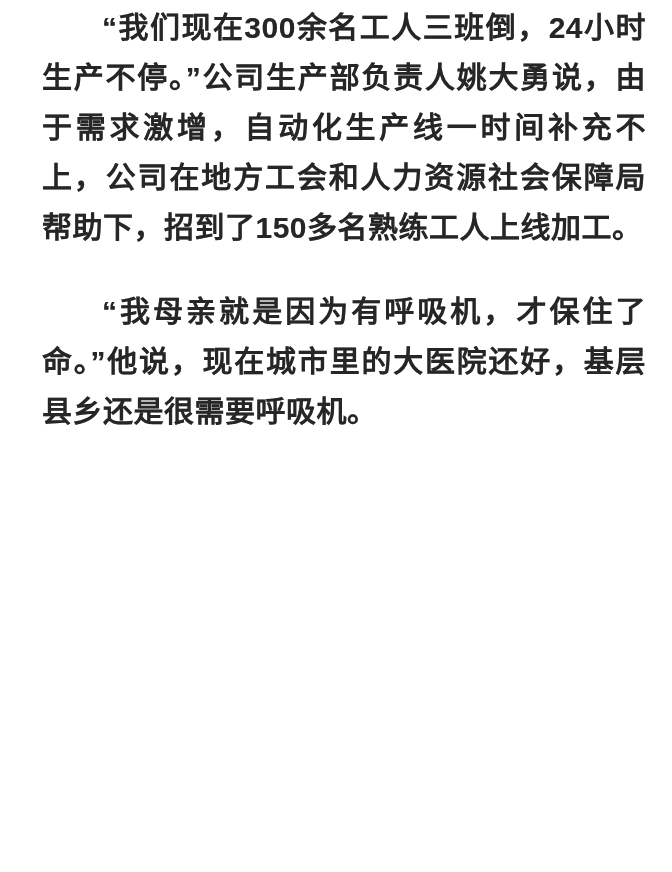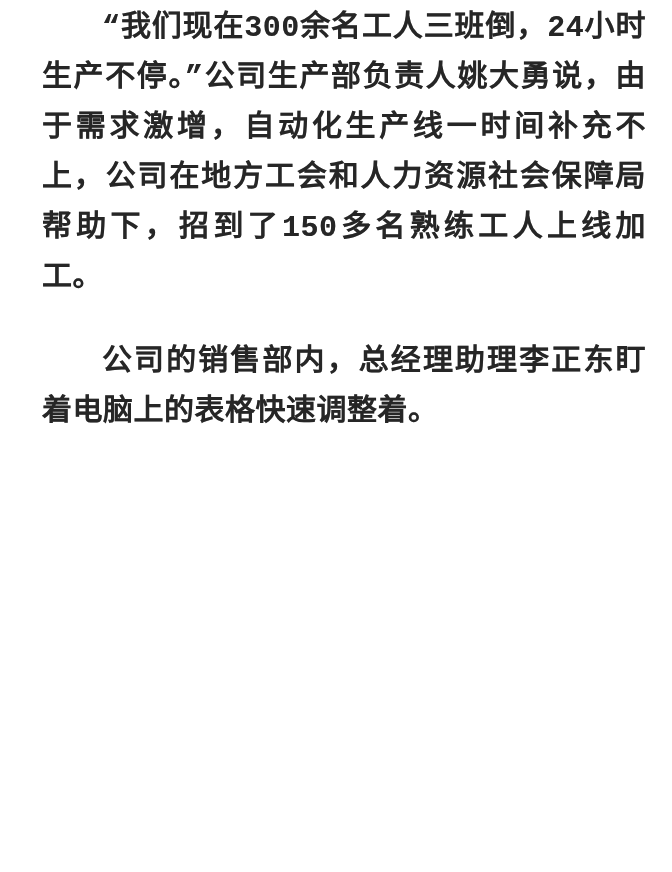--- a/index.html
+++ b/index.html
@@ -10,21 +10,21 @@
     width: 672px;
     height: 872px;
     background: #ffffff;
     overflow: hidden;
   }
   .article-body {
     box-sizing: border-box;
     width: 672px;
     height: 872px;
     padding: 3px 26px 0 42px;
-    font-family: Liberation Mono, monospace;
+    font-family: Liberation Sans, sans-serif;
     font-size: 30px;
     font-weight: 600;
     line-height: 50px;
     color: #262626;
     text-align: justify;
     letter-spacing: 0.5px;
   }
   .article-body p {
     margin: 0 0 34px 0;
     text-indent: 2em;
@@ -33,14 +33,14 @@
   }
   .article-body p:last-child {
     margin-bottom: 0;
   }
 </style>
 </head>
 <body>
 
 <article class="article-body">
   <p>“我们现在300余名工人三班倒，24小时生产不停。”公司生产部负责人姚大勇说，由于需求激增，自动化生产线一时间补充不上，公司在地方工会和人力资源社会保障局帮助下，招到了150多名熟练工人上线加工。</p>
-  <p>公司的销售部内，总经理助理李正东盯着电脑上的表格快速调整着。</p>
+  <p>“我母亲就是因为有呼吸机，才保住了命。”他说，现在城市里的大医院还好，基层县乡还是很需要呼吸机。</p>
 </article>
 
 </body></html>

